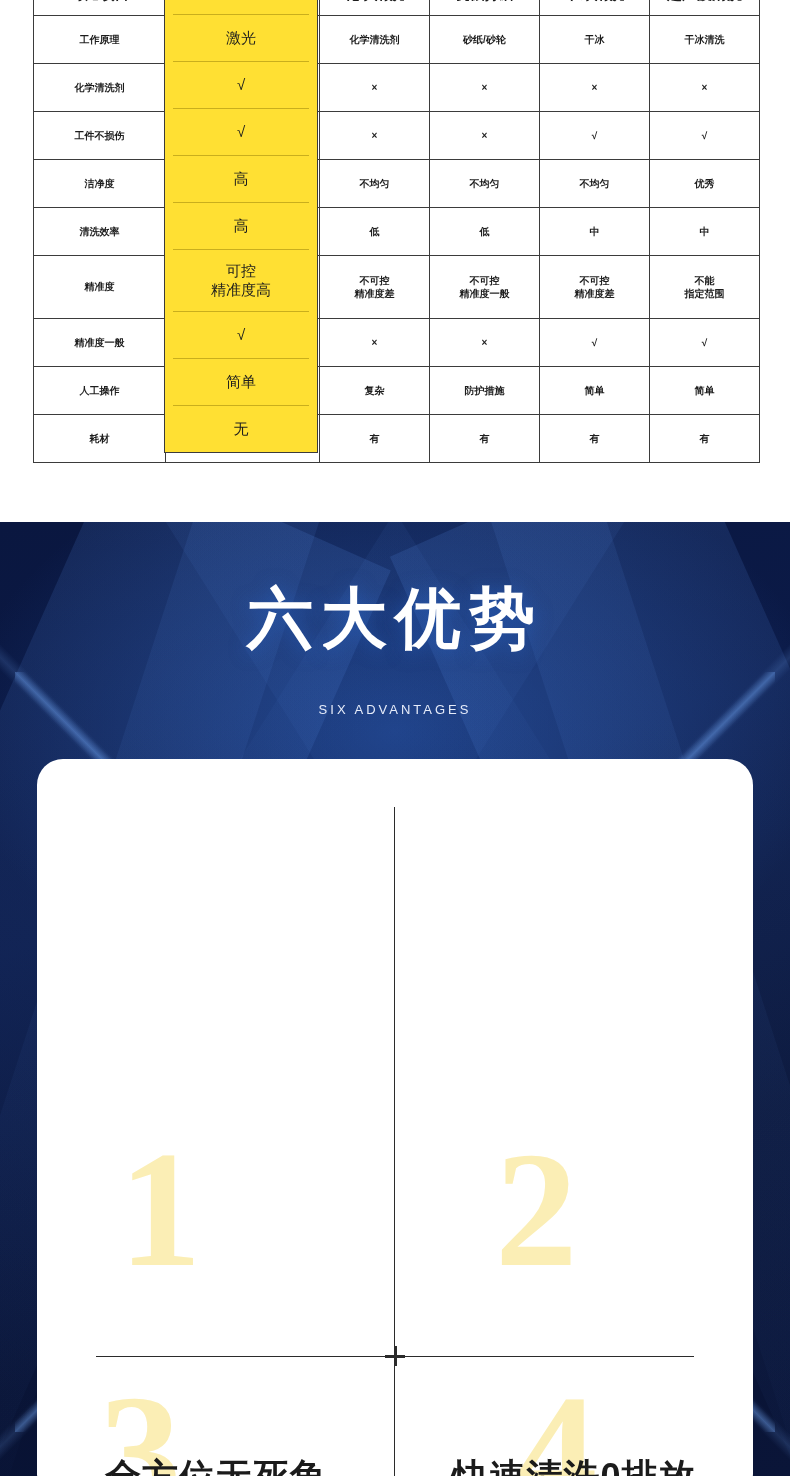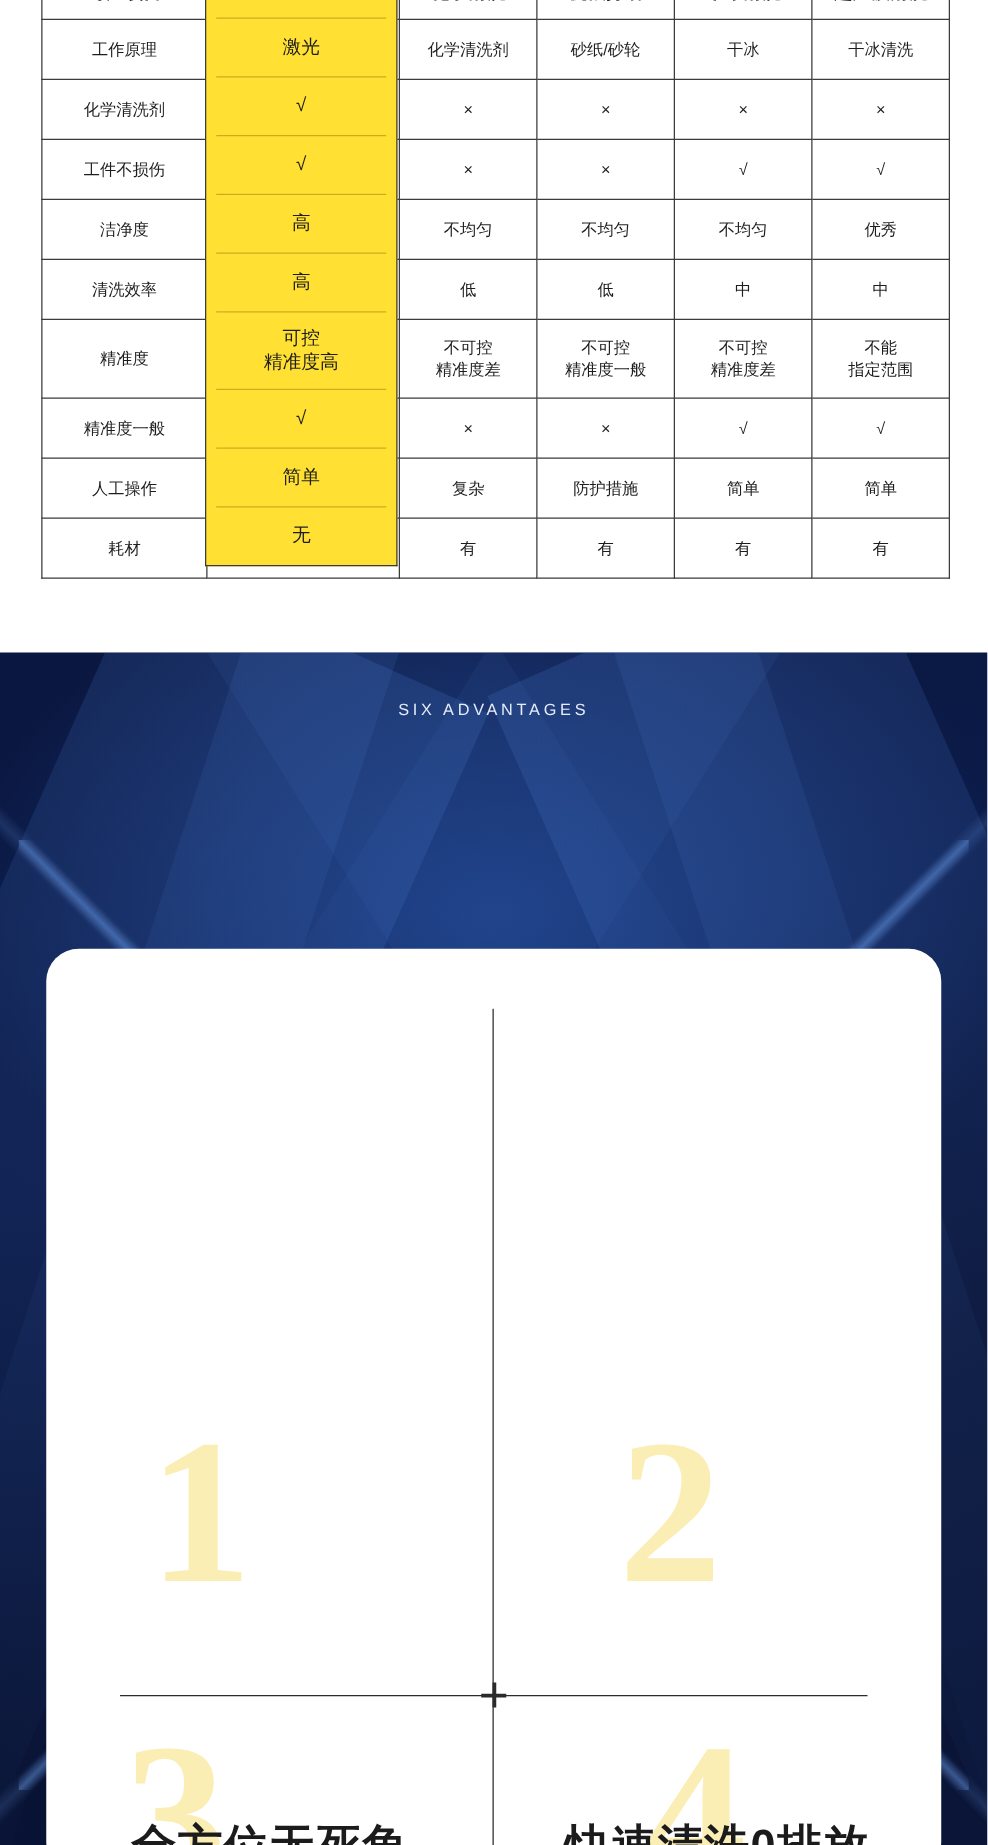--- a/index.html
+++ b/index.html
@@ -28,26 +28,26 @@
     left: 33px;
     top: -28px;
     width: 724px;
     border-collapse: collapse;
     table-layout: fixed;
   }
   .cmp-table td, .cmp-table th {
     border: 1px solid #3b3b3b;
     text-align: center;
     vertical-align: middle;
-    font-size: 13px;
+    font-size: 10px;
     color: #1d1d1d;
     padding: 0;
     line-height: 1.35;
     height: 47px;
-    font-weight: normal;
+    font-weight: bold;
   }
   .cmp-table thead th {
     font-weight: bold;
     font-size: 15px;
     height: 42px;
   }
   .col-item { width: 132px; }
   .col-laser { width: 154px; }
   .col-other { width: 110px; }
   .cmp-table td.tall {
@@ -369,20 +369,21 @@
 <div class="adv-section">
   <div class="beam b1"></div>
   <div class="beam b2"></div>
   <div class="beam b3"></div>
   <div class="beam b4"></div>
   <div class="beam b5"></div>
   <div class="beam b6"></div>
   <div class="chev"></div>
   <div class="chev chev2"></div>
 
+  <div class="adv-title">六大优势</div>
   <div class="adv-subtitle">SIX ADVANTAGES</div>
 
   <div class="adv-card">
     <div class="grid-v"></div>
     <div class="grid-h grid-h1"></div>
 
     <div class="cross cross1"></div>
 
     <div class="adv-cell cell-1">
       <span class="adv-num">1</span>

